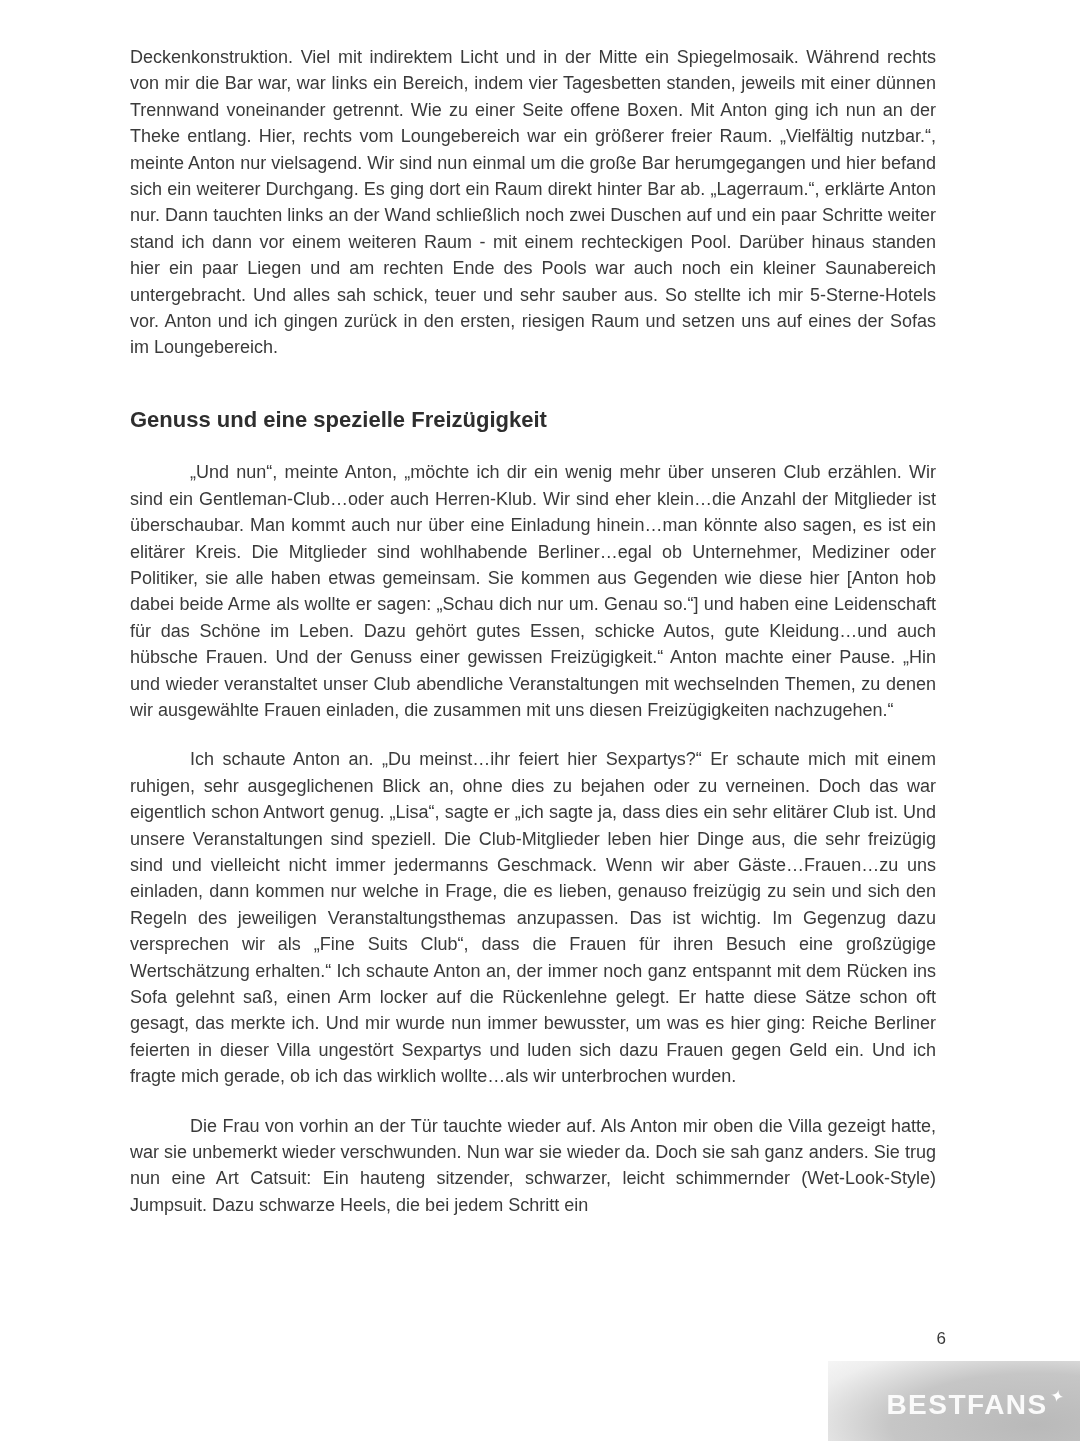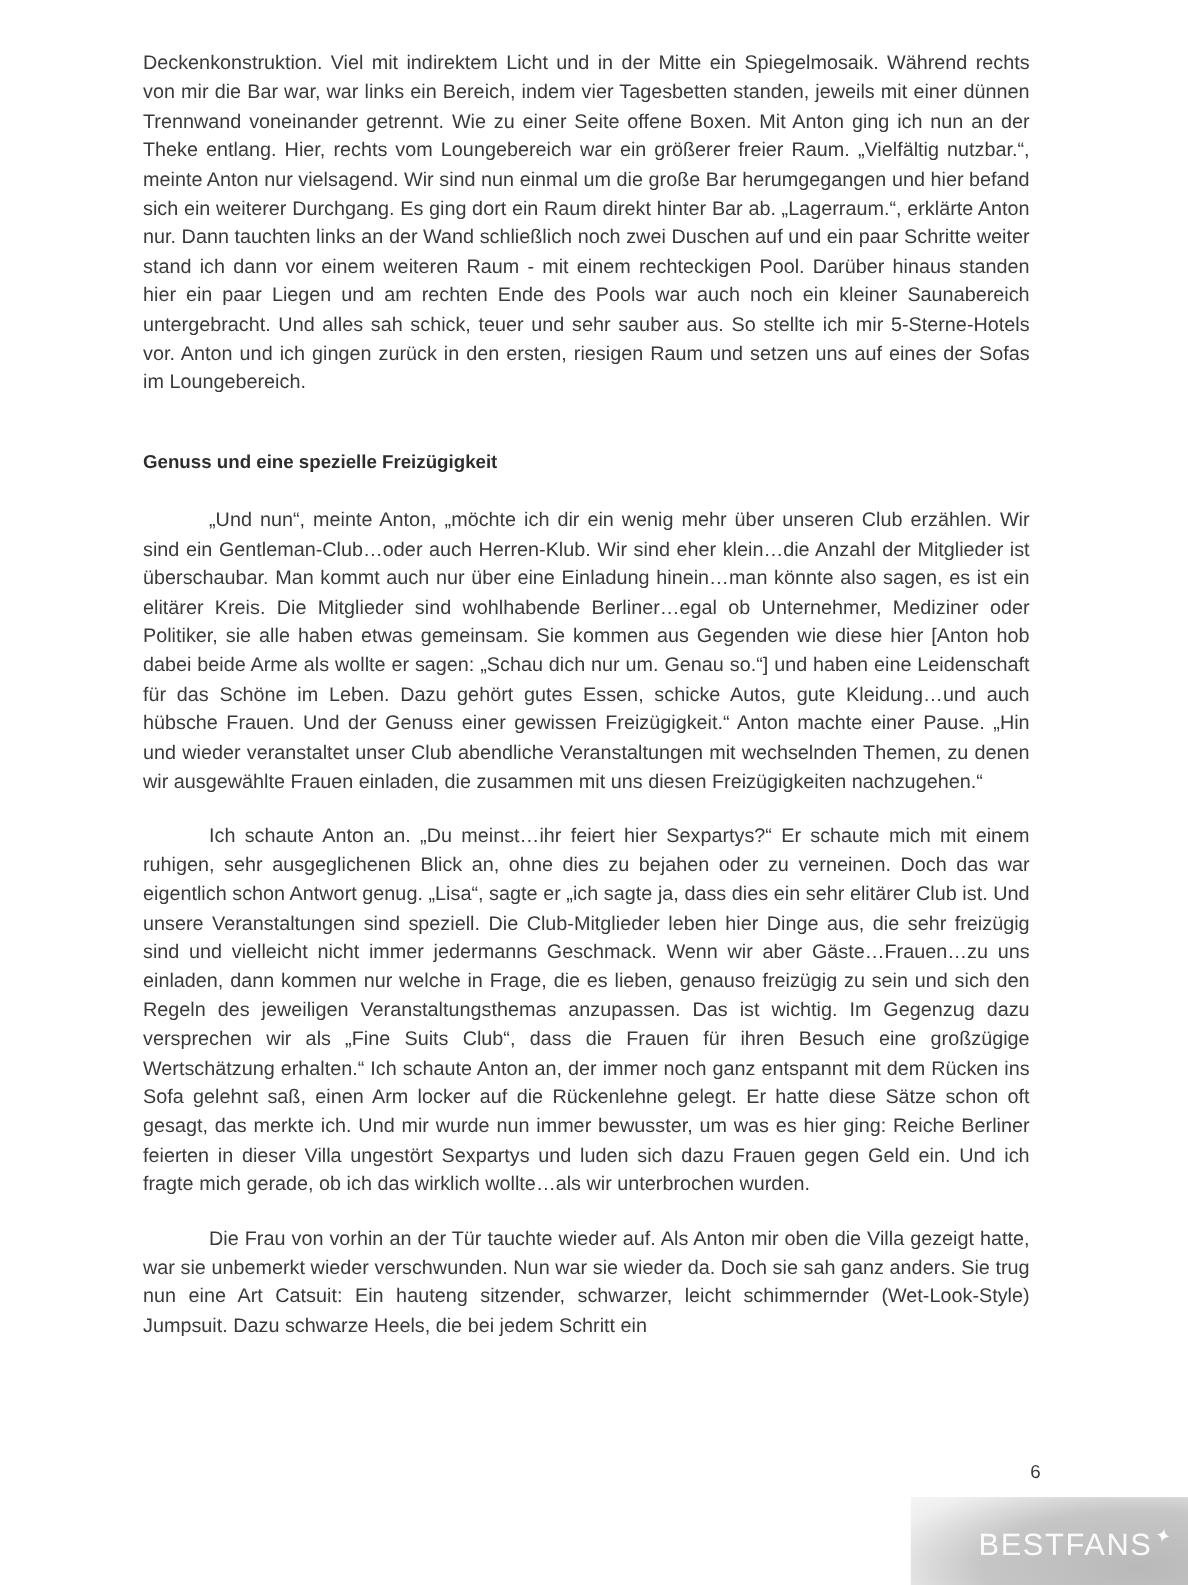--- a/index.html
+++ b/index.html
@@ -29,21 +29,21 @@
     line-height: 26.4px;
     text-align: justify;
   }
   .doc p.body {
     margin: 0 16px 23px 0;
   }
   .doc p.body.indent {
     text-indent: 60px;
   }
   .doc h2.heading {
-    font-size: 17px;
+    font-size: 22px;
     line-height: 26.4px;
     font-weight: 700;
     color: var(--color-heading, #2e2e2e);
     margin: 46px 0 26px 0;
     text-align: left;
   }
   .page-number {
     position: absolute;
     left: 130px;
     top: 1326px;
@@ -68,21 +68,21 @@
     box-sizing: border-box;
     background: radial-gradient(150% 170% at 82% 80%,
       var(--color-watermark_gray, #b9b9b9) 0%,
       #c6c6c6 38%,
       rgba(224,224,224,0.55) 62%,
       rgba(255,255,255,0) 85%);
   }
   .watermark .brand {
     color: var(--color-watermark_text, #ffffff);
     opacity: 0.93;
-    font-weight: 400;
+    font-weight: 700;
     font-size: 28px;
     letter-spacing: 1.5px;
     white-space: nowrap;
   }
   .watermark .star {
     display: inline-block;
     font-size: 17px;
     margin-left: 2px;
     transform: translateY(-9px) rotate(12deg);
     color: var(--color-watermark_text, #ffffff);

